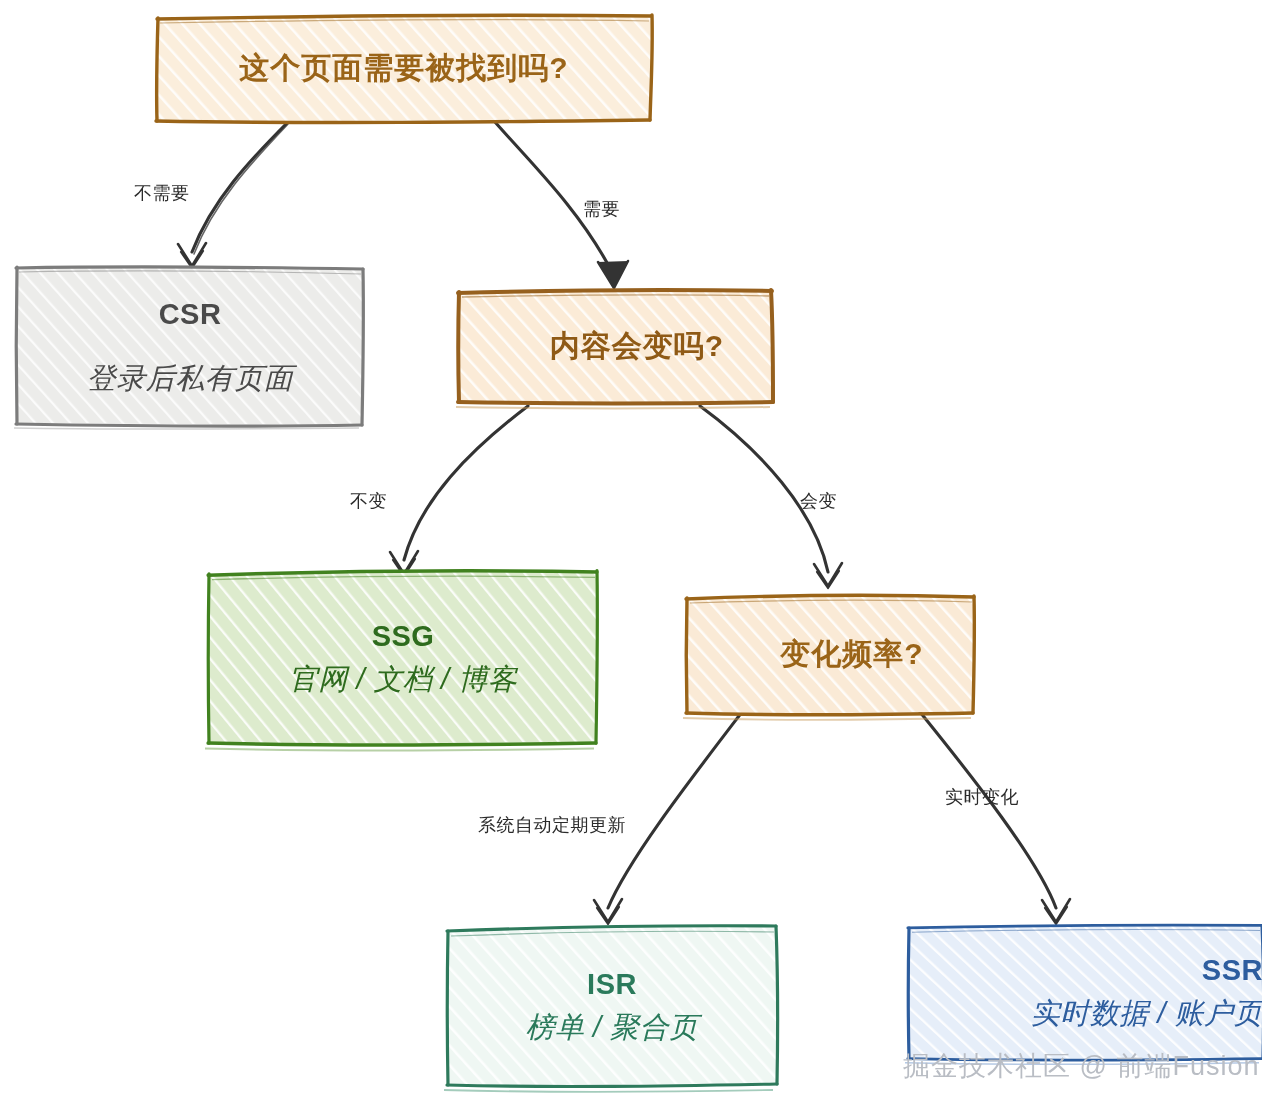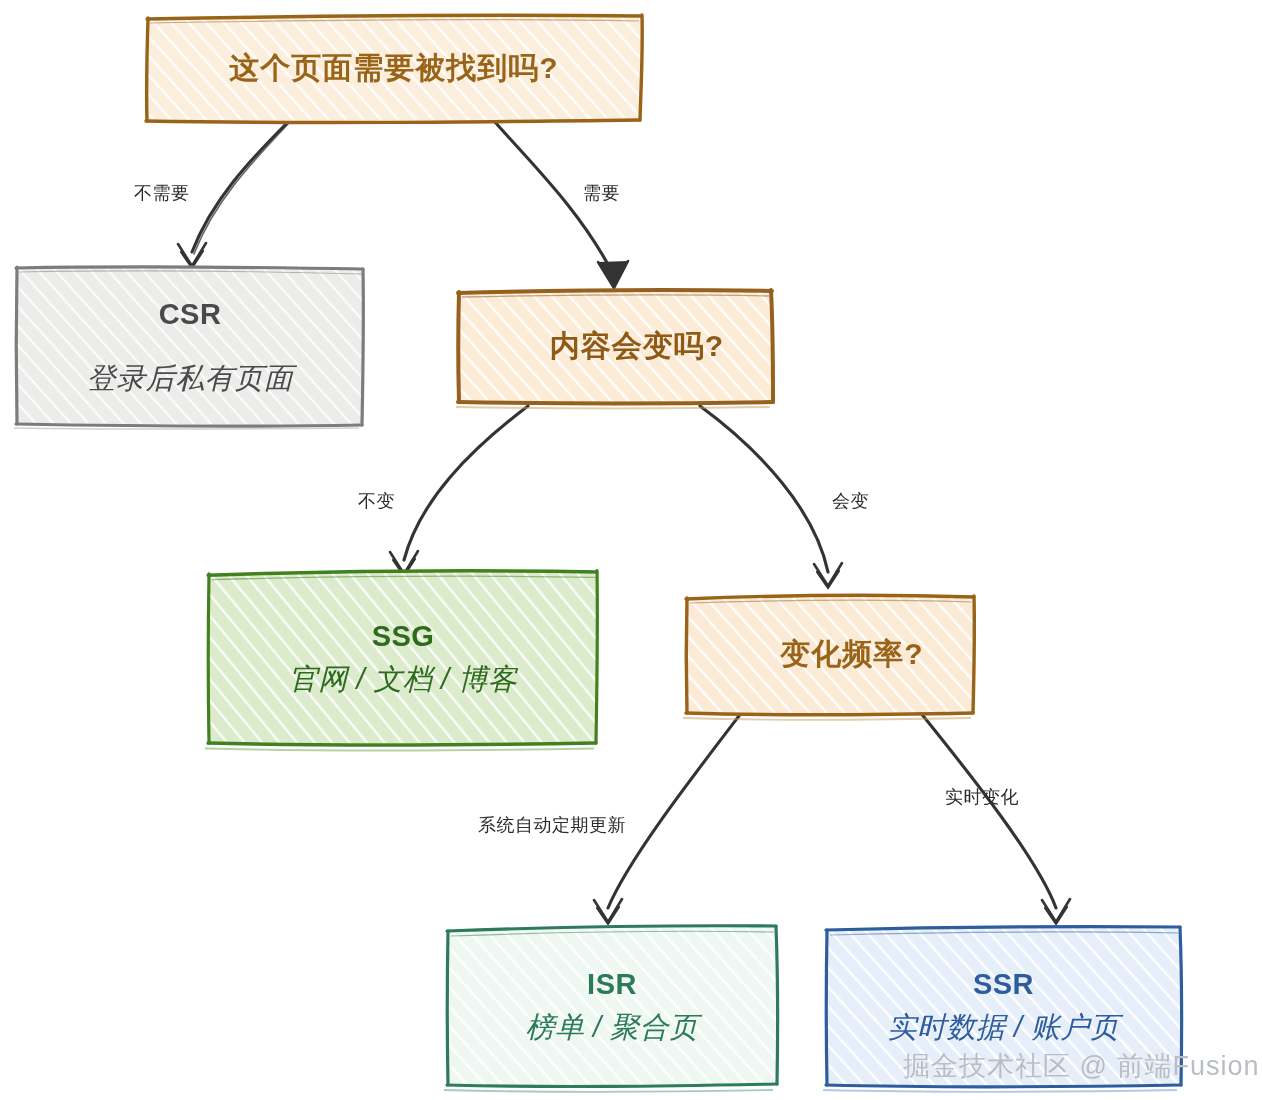--- a/index.html
+++ b/index.html
@@ -160,21 +160,21 @@
       </g>
 
       <g>
         <path d="M 920 712 C 975 780 1038 860 1056 908"></path>
         <path d="M 1042 900 L 1056 922 L 1070 899" stroke-width="2.6"></path>
         <path d="M 1045 908 L 1056 924 L 1067 907" stroke-width="2.2"></path>
       </g>
     </g>
   </svg>
 
-  <div class="node n-root" style="left:147px; top:16px; width:494px; height:104px;">
+  <div class="node n-root" style="left:157px; top:16px; width:494px; height:104px;">
     <svg class="sketch-svg" viewBox="0 0 514 124" preserveAspectRatio="none">
       <path d="M11,12 L505,9 L503,113 L9,116 Z" fill="#FBEEDC"></path>
       <path d="M11,12 L505,9 L503,113 L9,116 Z" fill="url(#hatch-orange)"></path>
       <path d="M10,13 C170,10 340,8 504,10" stroke="#9A6418" stroke-width="3.4" fill="none" stroke-linecap="round"></path>
       <path d="M505,9 C506,45 504,80 503,114" stroke="#9A6418" stroke-width="3.4" fill="none" stroke-linecap="round"></path>
       <path d="M503,114 C340,116 170,118 9,115" stroke="#9A6418" stroke-width="3.4" fill="none" stroke-linecap="round"></path>
       <path d="M10,115 C9,80 10,45 11,12" stroke="#9A6418" stroke-width="3.4" fill="none" stroke-linecap="round"></path>
       <path d="M13,17 C173,14 343,12 502,15" stroke="#9A6418" stroke-width="1.2" fill="none" opacity=".5"></path>
     </svg>
     <span class="single">这个页面需要被找到吗?</span>
@@ -246,42 +246,42 @@
       <path d="M339,9 C341,61 341,114 340,167" stroke="#2E7A5C" stroke-width="3.2" fill="none" stroke-linecap="round"></path>
       <path d="M340,167 C230,169 120,171 10,168" stroke="#2E7A5C" stroke-width="3.2" fill="none" stroke-linecap="round"></path>
       <path d="M11,168 C10,116 10,65 11,14" stroke="#2E7A5C" stroke-width="3.2" fill="none" stroke-linecap="round"></path>
       <path d="M14,19 C124,15 232,13 337,15" stroke="#2E7A5C" stroke-width="1.2" fill="none" opacity=".5"></path>
       <path d="M7,173 C120,176 230,175 336,173" stroke="#49997A" stroke-width="1.8" fill="none" opacity=".5"></path>
     </svg>
     <span class="line1">ISR</span>
     <span class="line2">榜单 / 聚合页</span>
   </div>
 
-  <div class="node n-ssr" style="left:826px; top:927px; width:355px; height:158px;">
+  <div class="node n-ssr" style="left:908px; top:927px; width:355px; height:130px;align-items:flex-end;">
     <svg class="sketch-svg" viewBox="0 0 375 178" preserveAspectRatio="none">
       <path d="M11,13 L364,10 L365,167 L10,169 Z" fill="#E6EEF9"></path>
       <path d="M11,13 L364,10 L365,167 L10,169 Z" fill="url(#hatch-blue)"></path>
       <path d="M10,13 C128,10 246,9 364,10" stroke="#2D5D9E" stroke-width="3.2" fill="none" stroke-linecap="round"></path>
       <path d="M364,10 C366,62 366,115 365,168" stroke="#2D5D9E" stroke-width="3.2" fill="none" stroke-linecap="round"></path>
       <path d="M365,168 C246,170 128,171 10,168" stroke="#2D5D9E" stroke-width="3.2" fill="none" stroke-linecap="round"></path>
       <path d="M11,168 C10,116 10,65 11,13" stroke="#2D5D9E" stroke-width="3.2" fill="none" stroke-linecap="round"></path>
       <path d="M14,18 C130,15 248,14 362,16" stroke="#2D5D9E" stroke-width="1.2" fill="none" opacity=".5"></path>
       <path d="M7,173 C128,176 246,175 361,173" stroke="#6B94C9" stroke-width="1.8" fill="none" opacity=".5"></path>
     </svg>
     <span class="line1">SSR</span>
     <span class="line2">实时数据 / 账户页</span>
   </div>
 
   <div class="edge-label" style="left:134px; top:180px;">不需要</div>
 
-  <div class="edge-label" style="left:583px; top:180px;">需要</div>
-
-  <div class="edge-label" style="left:358px; top:488px;">不变</div>
-
-  <div class="edge-label" style="left:800px; top:488px;margin-left:32px;">会变</div>
+  <div class="edge-label" style="left:583px; top:196px;">需要</div>
+
+  <div class="edge-label" style="left:350px; top:488px;">不变</div>
+
+  <div class="edge-label" style="left:800px; top:488px;">会变</div>
 
   <div class="edge-label" style="left:478px; top:812px;">系统自动定期更新</div>
 
   <div class="edge-label two-line" style="left:945px; top:784px;">
     <div>实时变化</div>
   </div>
 
   <div class="watermark" style="left:903px; top:1048px;">掘金技术社区 @ 前端Fusion</div>
 
 </div>

